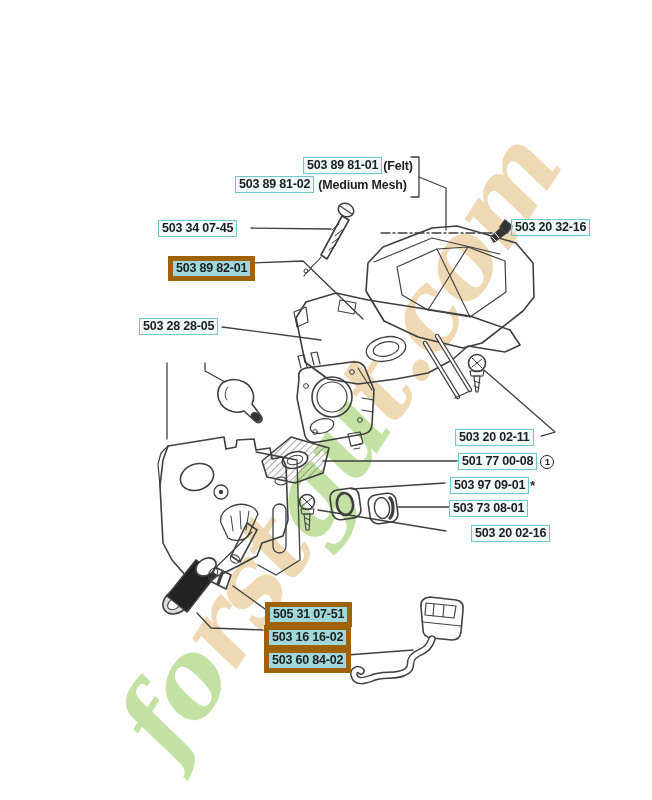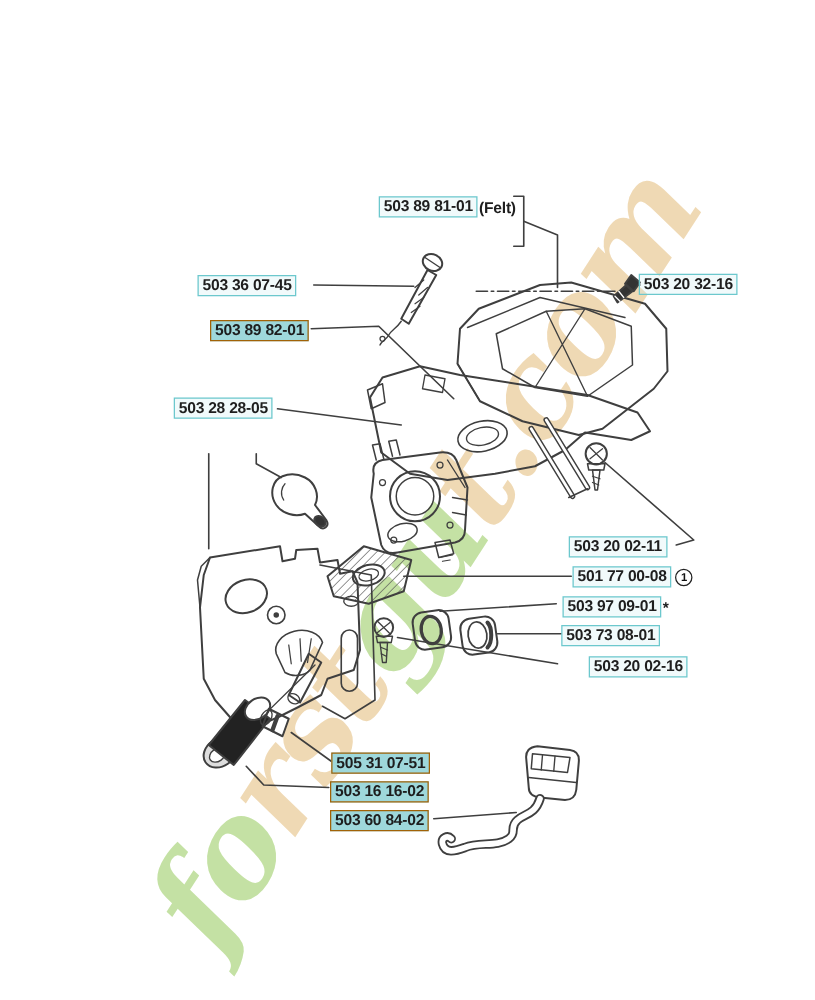--- a/index.html
+++ b/index.html
@@ -13,21 +13,21 @@
   .wm-g{color:#b6da8e;}
   .wm-t{color:#ecd0a2;}
   
   #diagram{position:absolute;left:0;top:0;z-index:1;}
   
   .part-label{position:absolute;z-index:2;display:flex;align-items:center;
               font-size:12.5px;font-weight:bold;color:#1e1e1e;letter-spacing:-.2px;
               white-space:nowrap;justify-content:space-between;}
   .pbox{display:inline-block;padding:0 3px;line-height:15px;}
   .pbox.outline{border:1.6px solid #6cc8cd;background:rgba(198,236,239,.25);}
-  .pbox.filled{background:#9ed8db;border:1px solid #a16207;}
+  .pbox.filled{background:#9ed8db;border:5px solid #a16207;}
   .pbox.yellow{background:#ffe20a;border:none;padding:1px 5px;}
   .lbl-suffix{margin-left:1px;}
   .lbl-suffix.sp{margin-left:4px;}
   .lbl-prefix{margin-right:3px;}
   .lbl-arrow{margin:0 3px;font-weight:bold;font-size:12px;}
   .circle-badge{display:inline-flex;align-items:center;justify-content:center;
                 width:12px;height:12px;border:1.6px solid #222;border-radius:50%;
                 font-size:9px;font-weight:bold;margin-left:3px;color:#111;}
 </style>
 </head>
@@ -197,23 +197,27 @@
         <path d="M432,639 C428,652 419,651 414,656 C407,662 414,666 407,671 C397,678 384,673 372,678 C364,681 356,683 354,675 C353,670 358,668 361,671" stroke="#fff" stroke-width="4.6"></path>
       </g>
     </g>
   </svg>
 
   <div class="part-label" style="left:303px;top:157px">
     <span class="pbox outline">503 89 81-01</span>
       <span class="lbl-suffix">(Felt)</span>
   </div>
 
+  <div class="part-label" style="left:235px;top:176px">
+    <span class="pbox outline">503 89 81-02</span>
+      <span class="lbl-suffix sp">(Medium Mesh)</span>
+  </div>
 
   <div class="part-label" style="left:158px;top:220px">
-    <span class="pbox outline">503 36 07-45</span>
+    <span class="pbox outline">503 34 07-45</span>
   </div>
 
   <div class="part-label" style="left:168px;top:256px">
     <span class="pbox filled">503 89 82-01</span>
   </div>
 
   <div class="part-label" style="left:511px;top:219px">
     <span class="pbox outline">503 20 32-16</span>
   </div>
 

